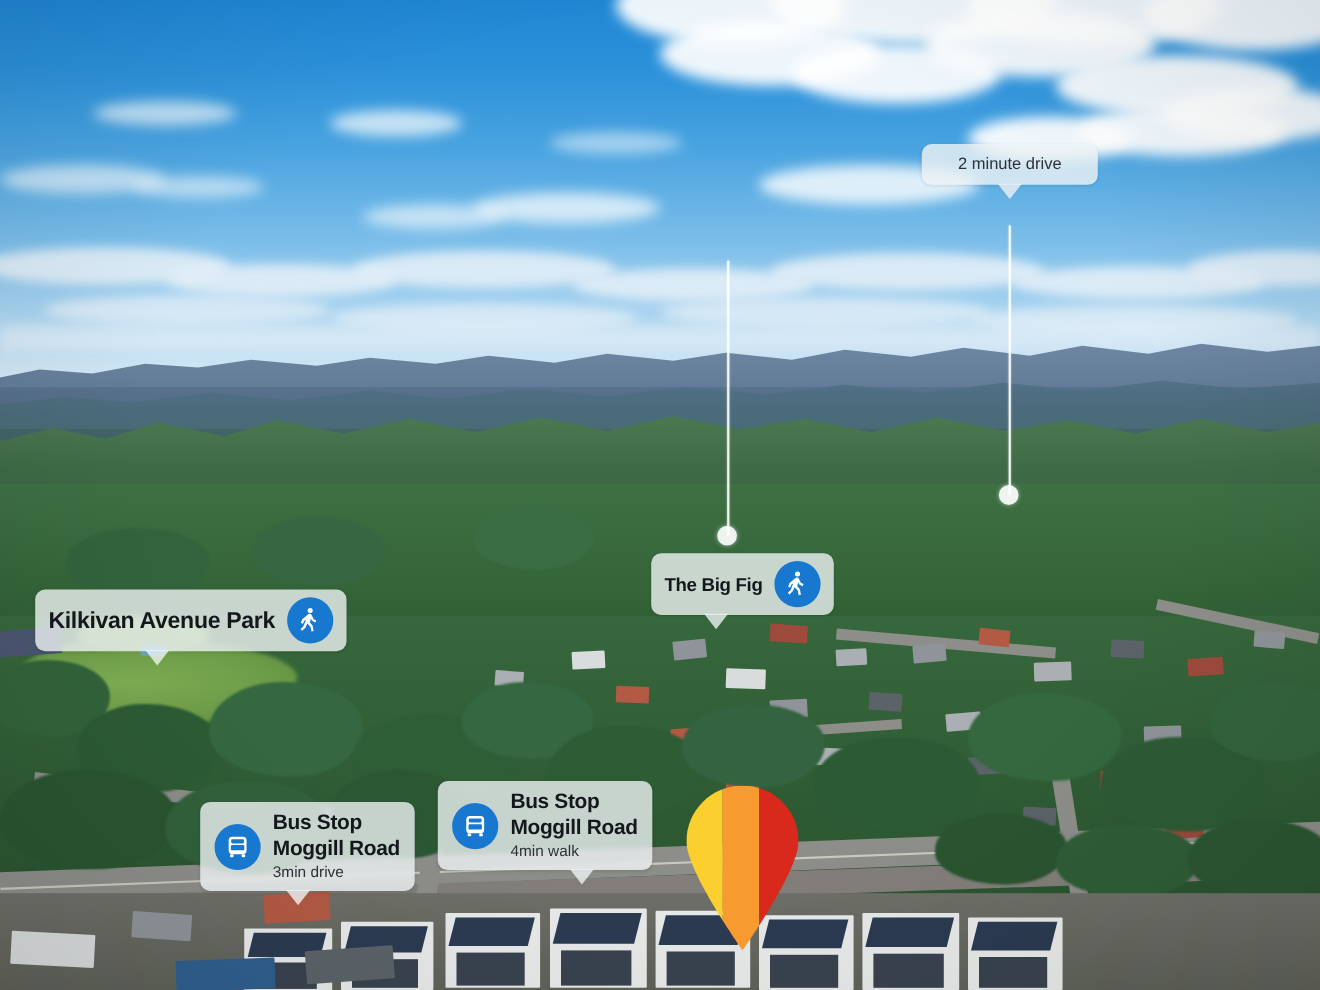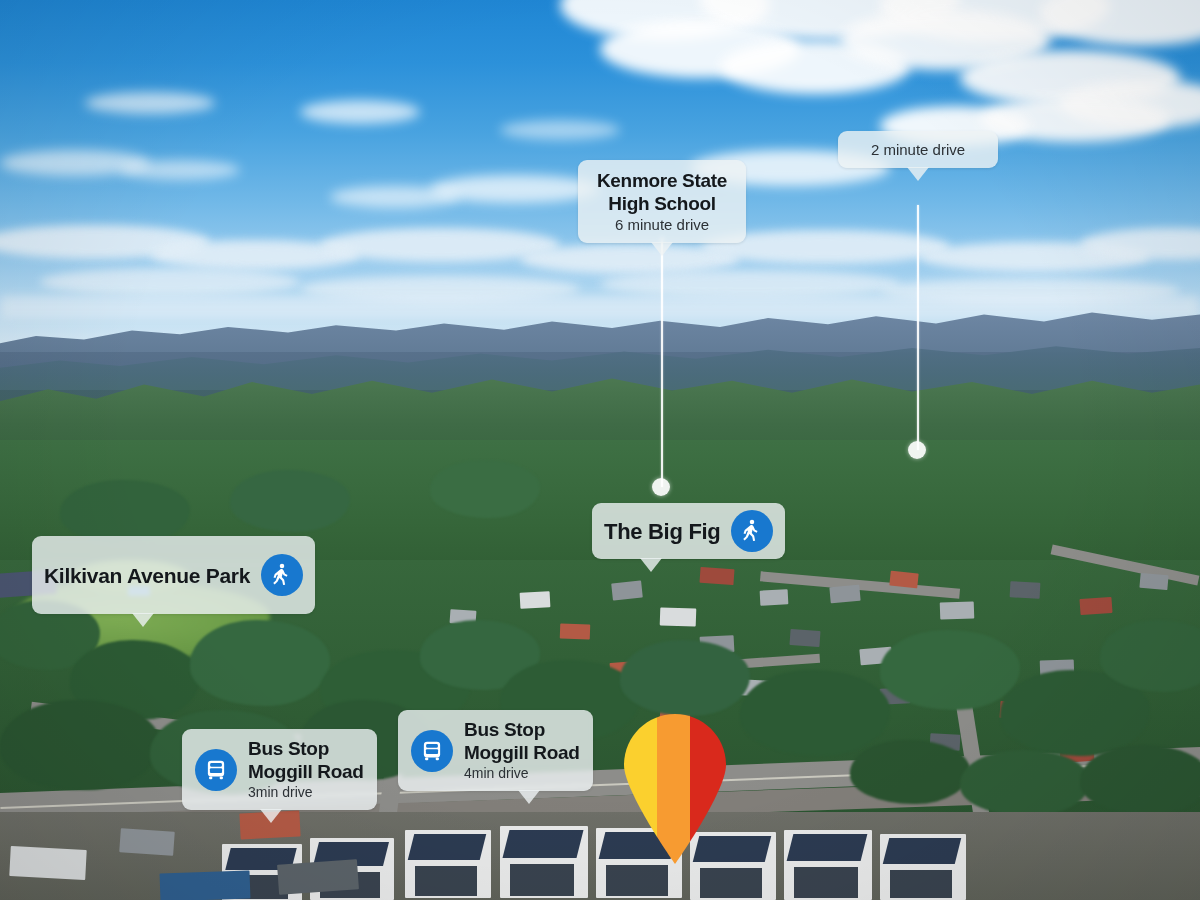--- a/index.html
+++ b/index.html
@@ -300,44 +300,38 @@
   <div class="house roof-dark" style="position:absolute; left:278px; top:862px; width:80px; height:30px; transform:rotate(-4deg);"></div>
 
   <div class="vignette"></div>
 
   <div class="leader" style="left:661px; top:237px; height:250px;"></div>
   <div class="leader-dot" style="left:652px; top:478px;"></div>
 
   <div class="leader" style="left:917px; top:205px; height:245px;"></div>
   <div class="leader-dot" style="left:908px; top:441px;"></div>
 
-  <div class="label center" style="left:578px; top:160px; width:168px;">
-    <div class="title">Kenmore State
-High School</div>
-    <div class="sub">6 minute drive</div>
-    <div class="tail" style="left:73px;"></div>
-  </div>
 
   <div class="label center" style="left:838px; top:131px; width:160px;">
     <div class="sub">2 minute drive</div>
     <div class="tail" style="left:69px;"></div>
   </div>
 
   <div class="label row" style="left:592px; top:503px; padding:7px 12px;">
-    <div class="title" style="font-size:22px;">The Big Fig</div>
+    <div class="title" style="font-size:17px;">The Big Fig</div>
     <div class="badge lg">
       <svg width="26" height="26" viewBox="0 0 24 24" aria-hidden="true">
         <circle cx="12" cy="3.6" r="2.1" fill="#fff"></circle>
         <path d="M10.6 6.6c1.1-.3 2.2.1 2.7 1.1l1.5 3.1 2.3 1.2-.8 1.7-2.8-1.4-.9-1.8-.8 3.3 2.2 2.5.9 4.6-1.9.4-.8-3.9-2.6-2.7-1.6 3.4-2.8 2.6-1.3-1.4 2.4-2.3 2.1-5.4-1.5.7-.9 2.5-1.8-.6 1.1-3.2z" fill="#fff"></path>
       </svg>
     </div>
     <div class="tail" style="left:48px;"></div>
   </div>
 
-  <div class="label row" style="left:32px; top:536px; padding:18px 12px;align-items:center;">
+  <div class="label row" style="left:32px; top:536px; padding:7px 12px;align-items:center;">
     <div class="title" style="font-size:21px;">Kilkivan Avenue Park</div>
     <div class="badge lg">
       <svg width="26" height="26" viewBox="0 0 24 24" aria-hidden="true">
         <circle cx="12" cy="3.6" r="2.1" fill="#fff"></circle>
         <path d="M10.6 6.6c1.1-.3 2.2.1 2.7 1.1l1.5 3.1 2.3 1.2-.8 1.7-2.8-1.4-.9-1.8-.8 3.3 2.2 2.5.9 4.6-1.9.4-.8-3.9-2.6-2.7-1.6 3.4-2.8 2.6-1.3-1.4 2.4-2.3 2.1-5.4-1.5.7-.9 2.5-1.8-.6 1.1-3.2z" fill="#fff"></path>
       </svg>
     </div>
     <div class="tail" style="left:100px;"></div>
   </div>
 
@@ -365,21 +359,21 @@
         <rect x="4.5" y="3.5" width="15" height="14.5" rx="3" fill="#fff"></rect>
         <rect x="6.6" y="5.6" width="10.8" height="3.4" rx="1.2" fill="#1878cf"></rect>
         <rect x="6.4" y="10.4" width="11.2" height="4.4" rx="1" fill="#1878cf"></rect>
         <rect x="5.6" y="18" width="3" height="2.6" rx="1" fill="#fff"></rect>
         <rect x="15.4" y="18" width="3" height="2.6" rx="1" fill="#fff"></rect>
       </svg>
     </div>
     <div>
       <div class="title">Bus Stop
 Moggill Road</div>
-      <div class="sub" style="font-size:14px;">4min drive</div>
+      <div class="sub" style="font-size:14px;">4min walk</div>
     </div>
     <div class="tail" style="left:120px;"></div>
   </div>
 
   <div class="pin" style="left:620px; top:714px;">
     <svg width="110" height="150" viewBox="0 0 110 150" aria-hidden="true">
       <defs>
         <clipPath id="pinclip">
           <path d="M55 150 C55 150 4 78 4 51 C4 22.8 26.8 0 55 0 C83.2 0 106 22.8 106 51 C106 78 55 150 55 150 Z"></path>
         </clipPath>

